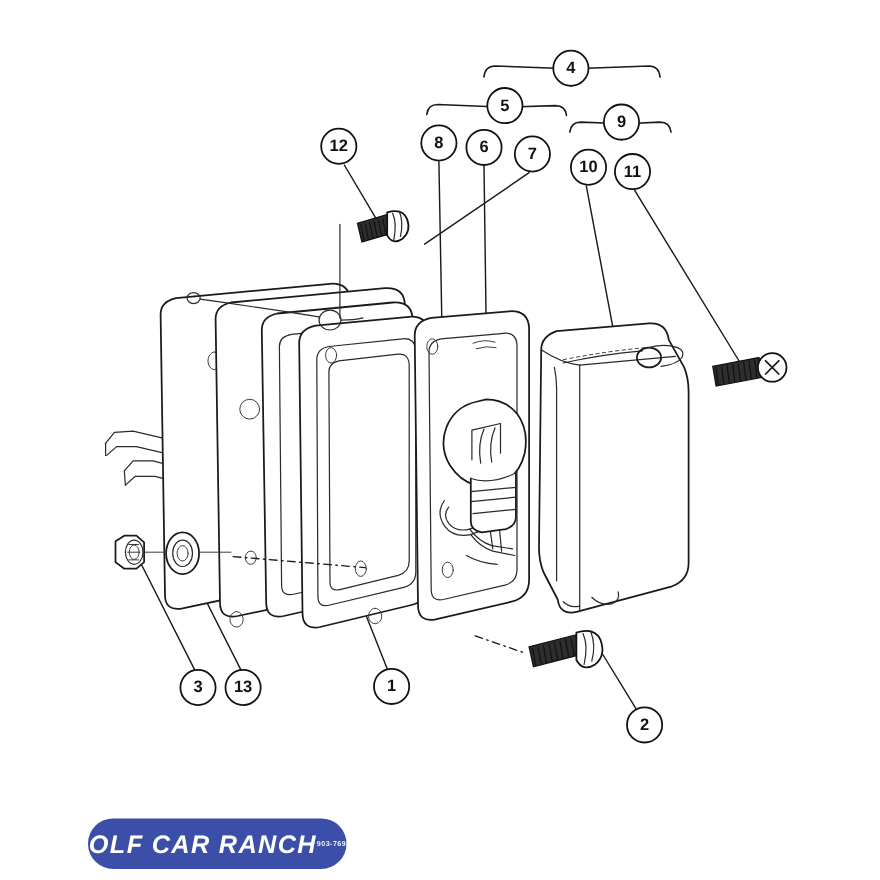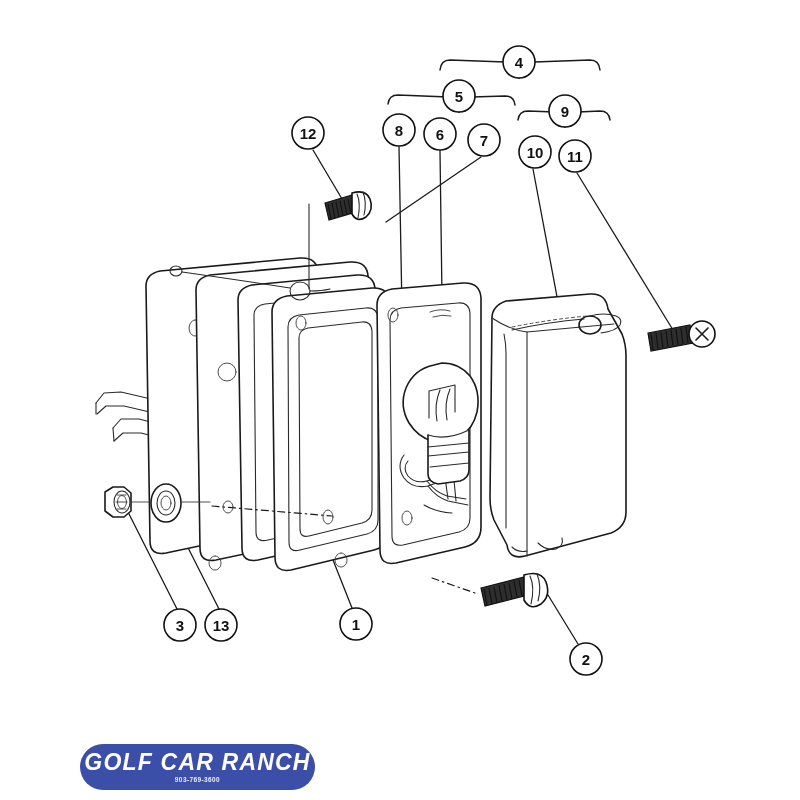--- a/index.html
+++ b/index.html
@@ -98,21 +98,21 @@
 
   
   #brand-logo {
     position: absolute;
     left: 80px;
     top: 744px;
     width: 235px;
     height: 46px;
     border-radius: 23px;
     display: flex;
-    flex-direction: column;
+    flex-direction: row;
     align-items: center;
     justify-content: center;
   }
   #brand-logo .brand-name {
     color: #ffffff;
     font-family: "Liberation Sans", sans-serif;
     font-weight: bold;
     font-style: italic;
     font-size: 23px;
     letter-spacing: 1.2px;

